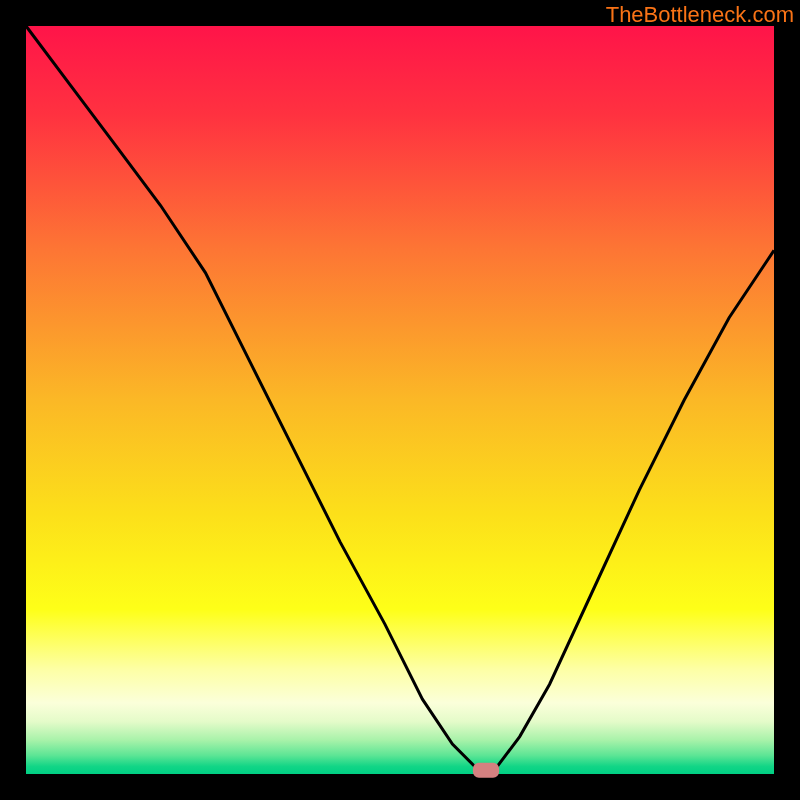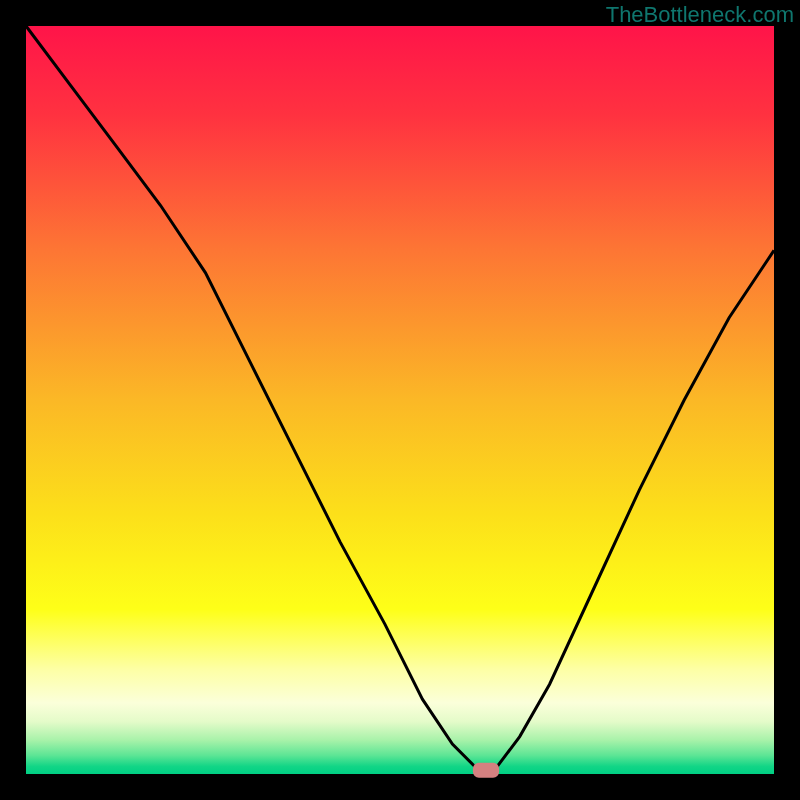--- a/index.html
+++ b/index.html
@@ -13,21 +13,21 @@
   }
   .container {
     position: relative;
     width: 800px;
     height: 800px;
   }
   .source-label {
     position: absolute;
     top: 2px;
     right: 6px;
-    color: #0f766e;
+    color: #f97316;
     font-size: 22px;
     font-weight: 500;
   }
   svg {
     display: block;
   }
 </style>
 </head>
 <body>
 

